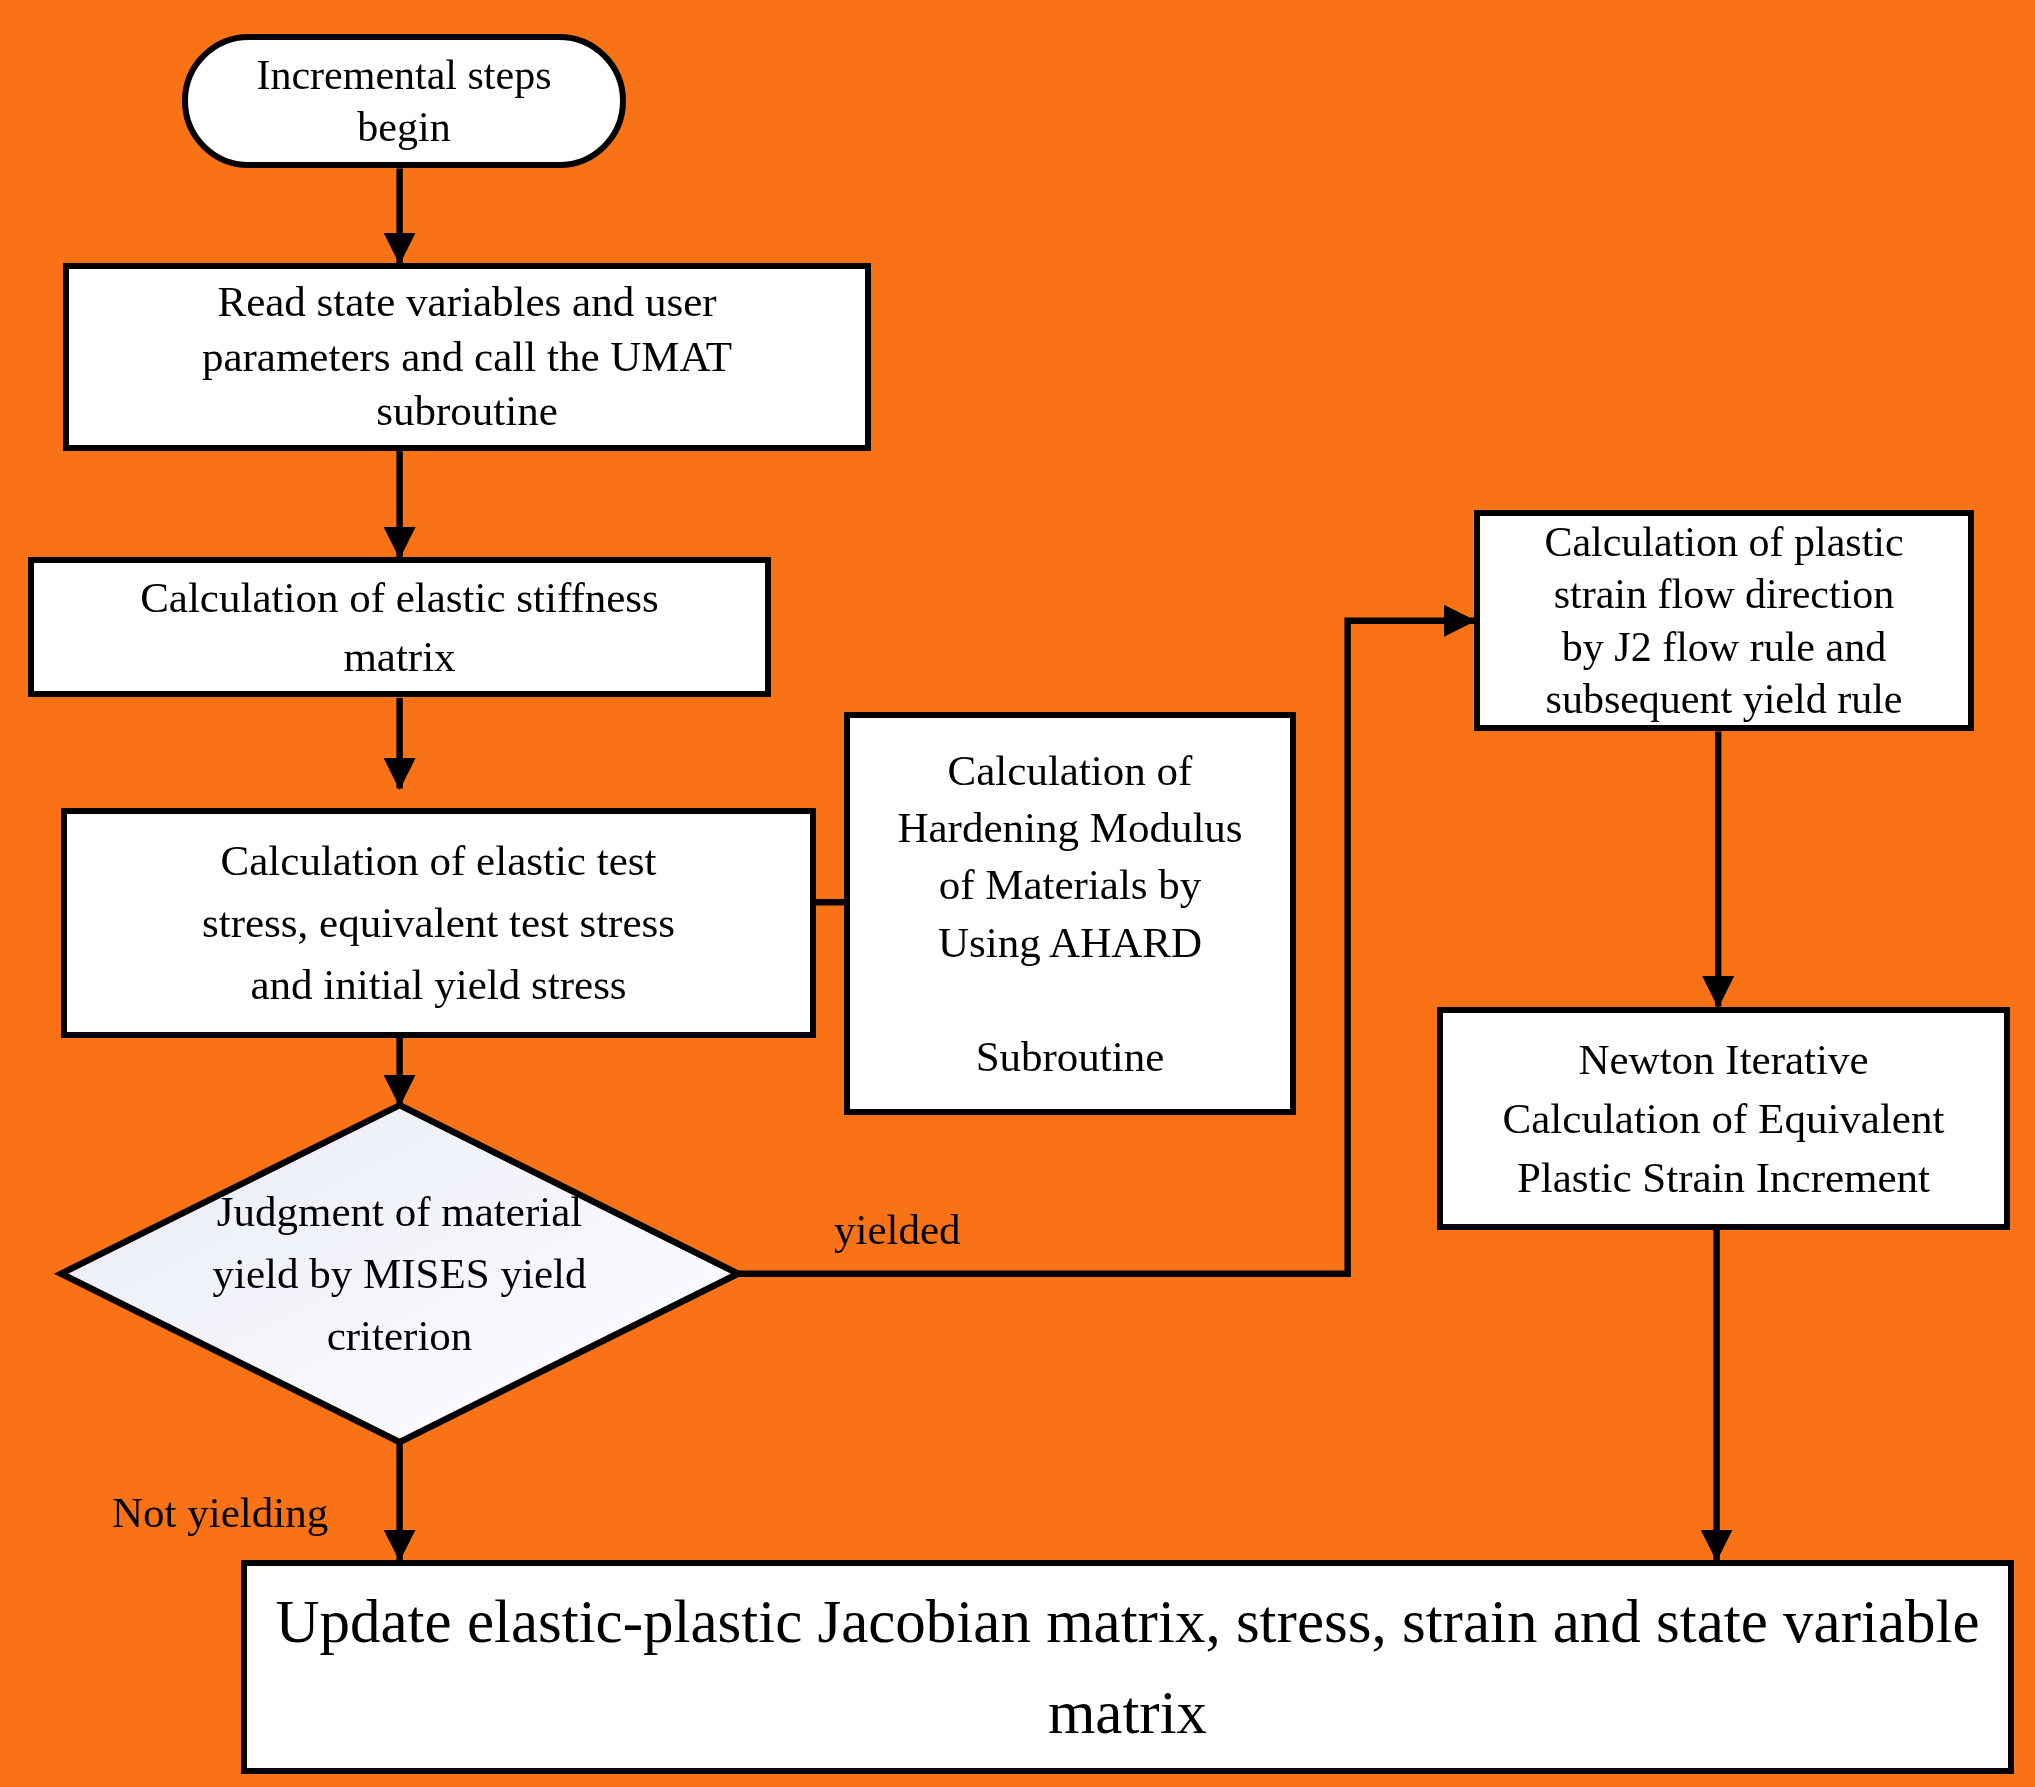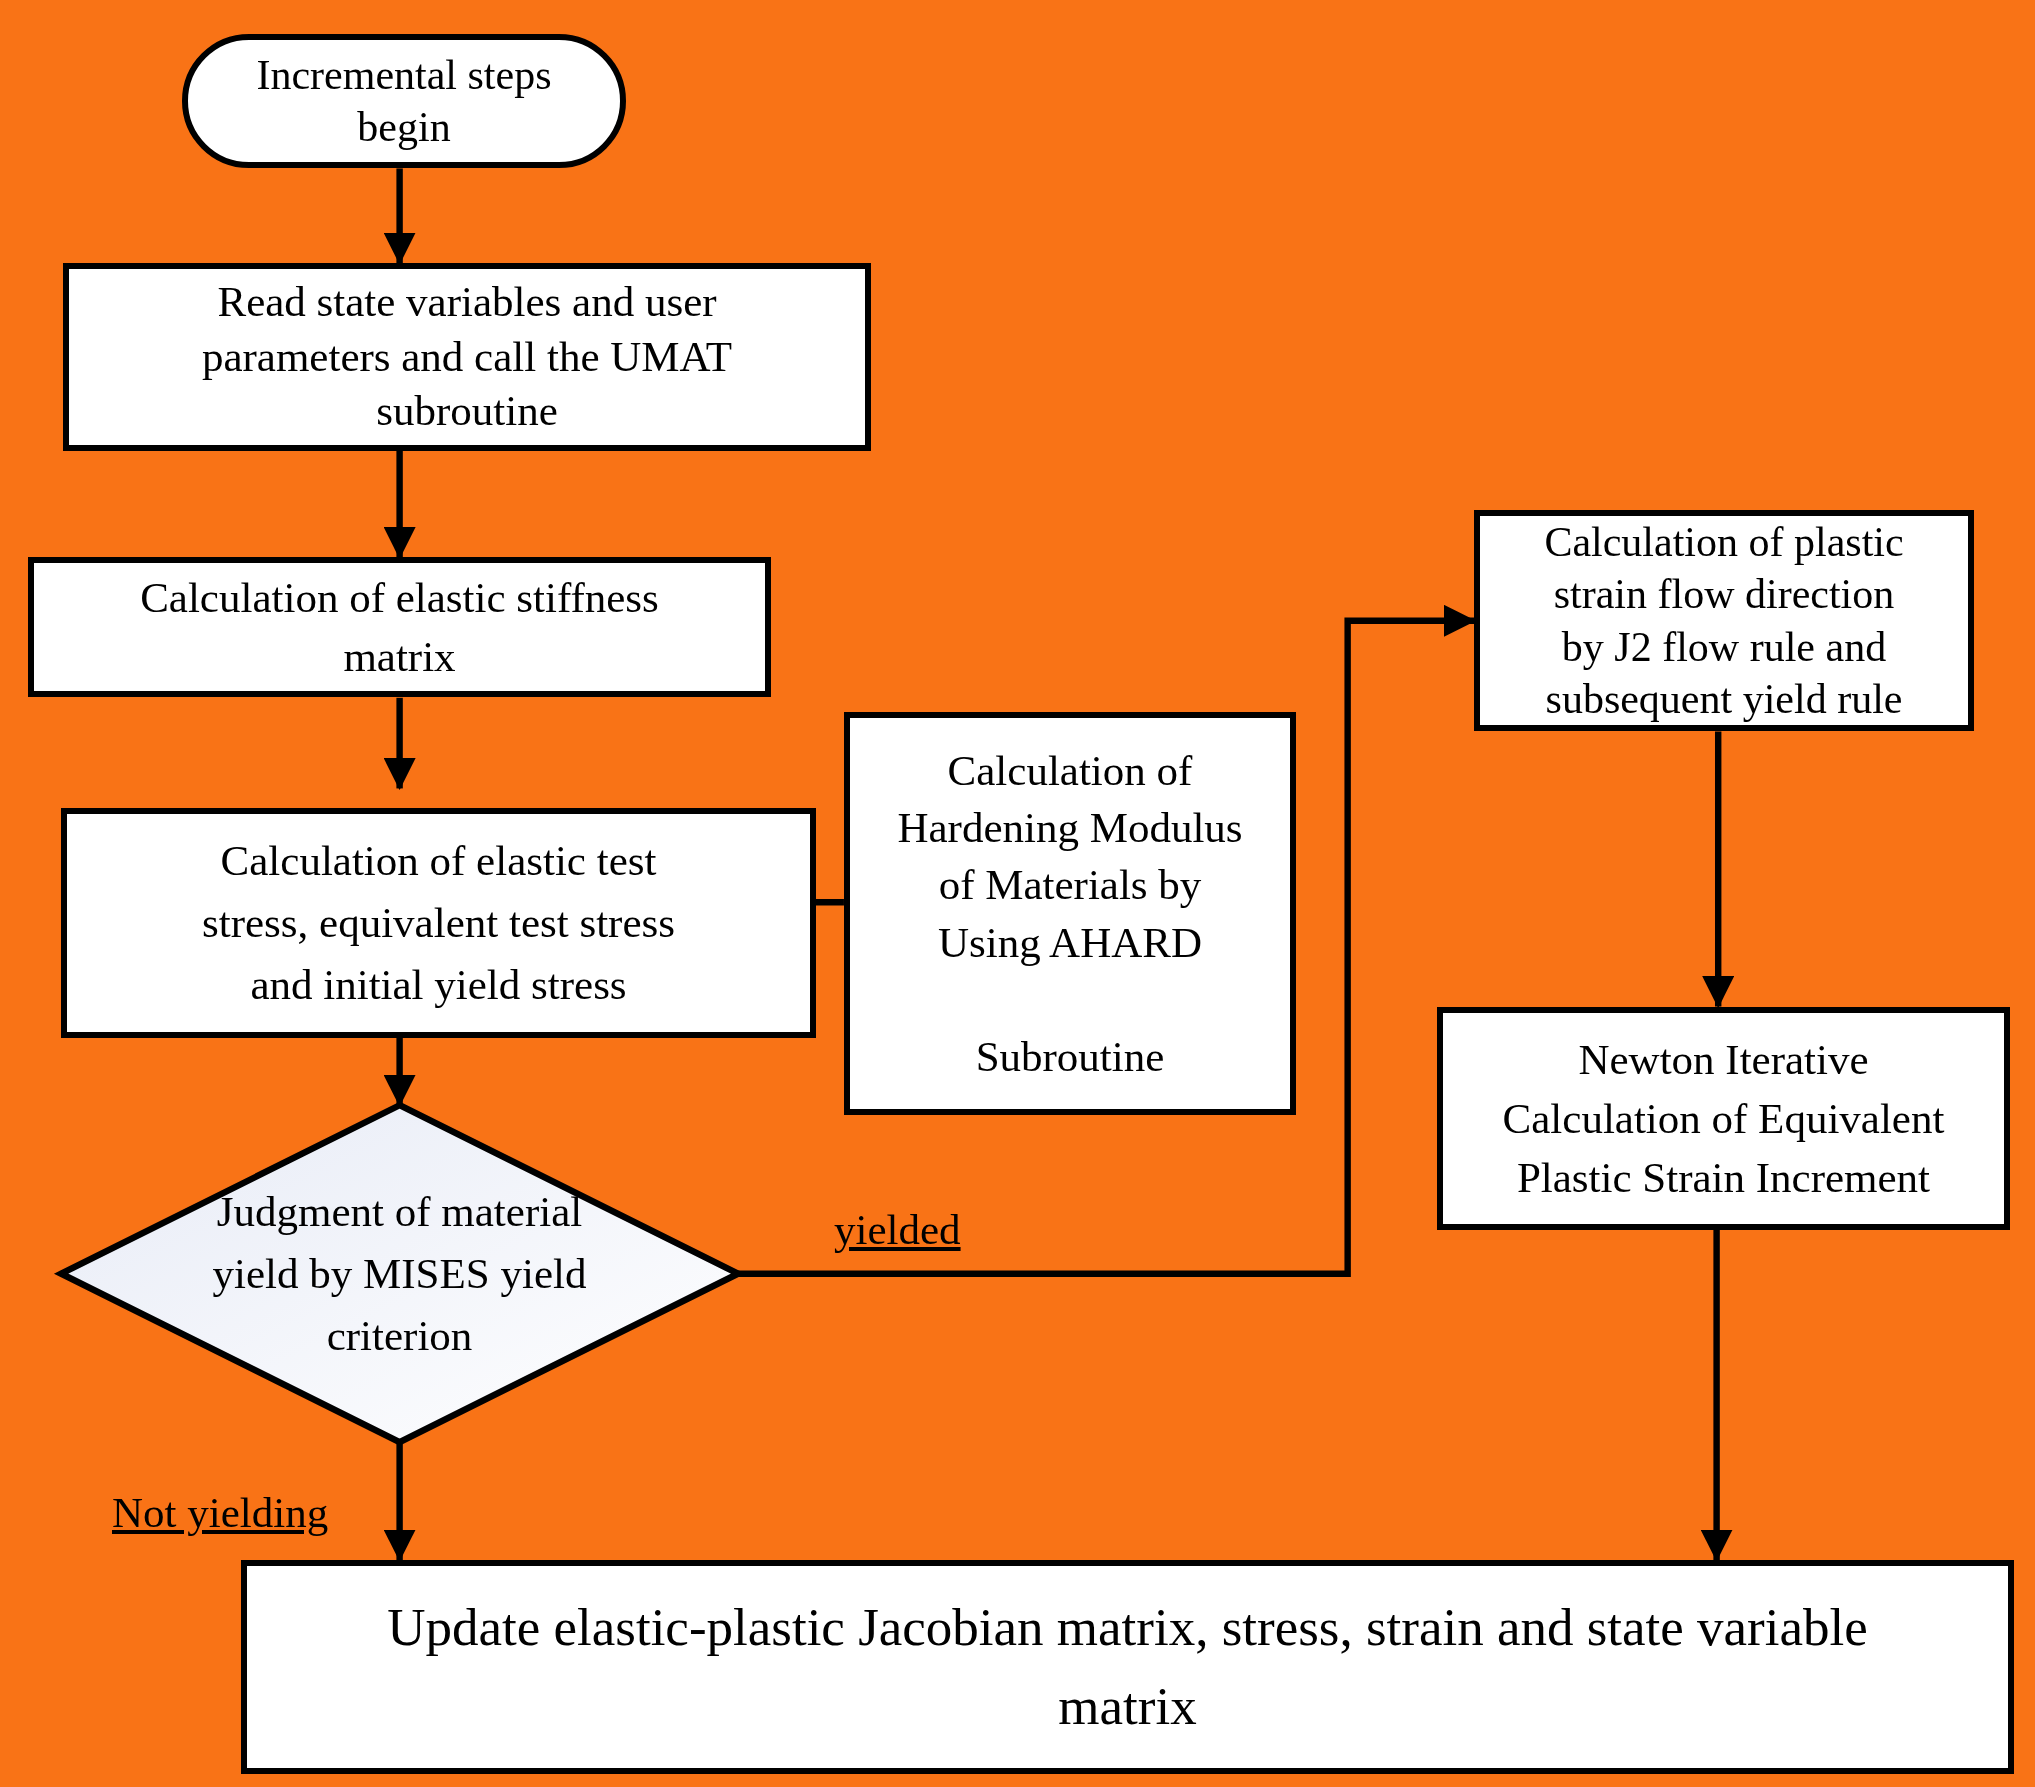--- a/index.html
+++ b/index.html
@@ -50,21 +50,20 @@
     border: none;
     background: transparent;
     z-index: 2;
   }
   .edge-label {
     position: absolute;
     z-index: 2;
     font-size: 43px;
     background: transparent;
     white-space: nowrap;
-    text-decoration: underline;
   }
 </style>
 </head>
 <body>
 
 <div class="canvas">
 
   <svg class="wires" viewBox="0 0 2538 2228" xmlns="http://www.w3.org/2000/svg">
     <defs>
       <marker id="arrow" viewBox="0 0 10 10" refX="9.5" refY="5" markerWidth="5" markerHeight="5" orient="auto-start-reverse">
@@ -132,21 +131,21 @@
 by J2 flow rule and
 subsequent yield rule</span>
   </div>
 
   <div class="node" style="left:1437px; top:1007px; width:573px; height:223px;">
     <span class="label">Newton Iterative
 Calculation of Equivalent
 Plastic Strain Increment</span>
   </div>
 
-  <div class="node" style="left:241px; top:1560px; width:1773px; height:214px; font-size:53px; line-height:1.5;">
+  <div class="node" style="left:241px; top:1560px; width:1773px; height:214px; font-size:61px; line-height:1.5;">
     <span class="label">Update elastic-plastic Jacobian matrix, stress, strain and state variable
 matrix</span>
   </div>
 
   <div class="edge-label" style="left:834px; top:1205px;">yielded</div>
 
   <div class="edge-label" style="left:112px; top:1488px;">Not yielding</div>
 
 </div>
 

